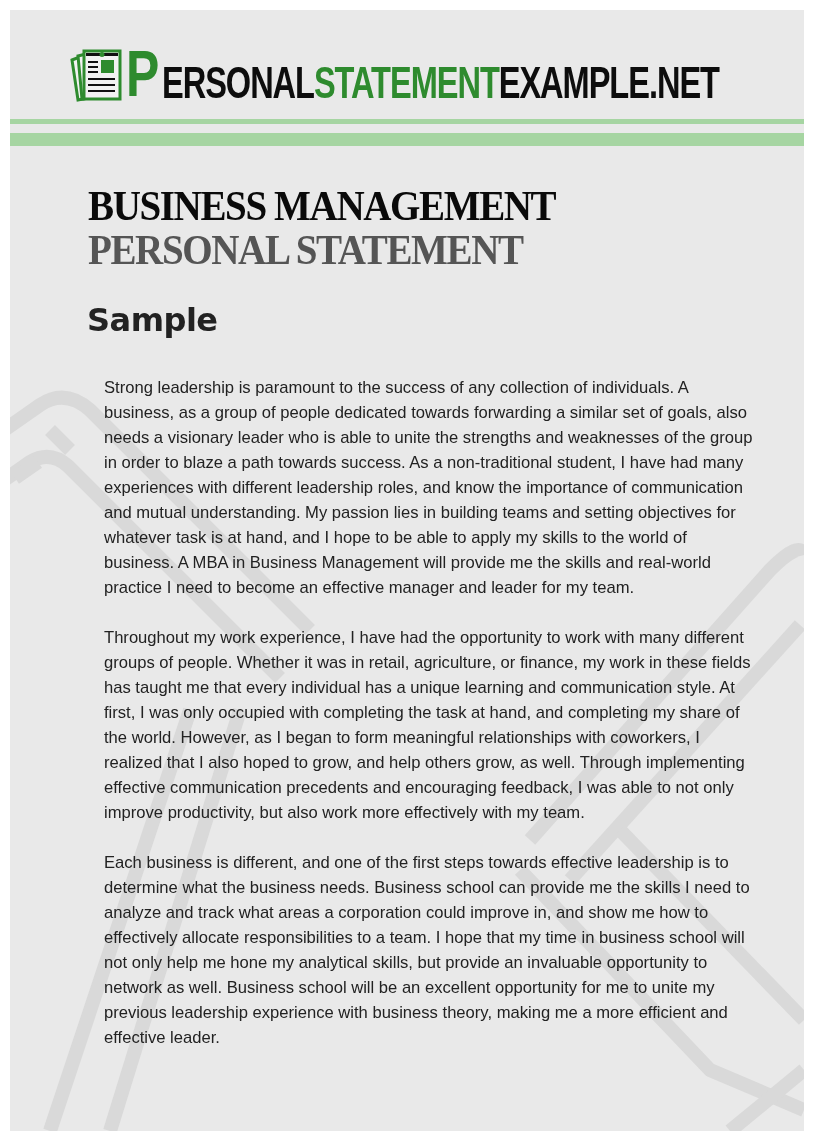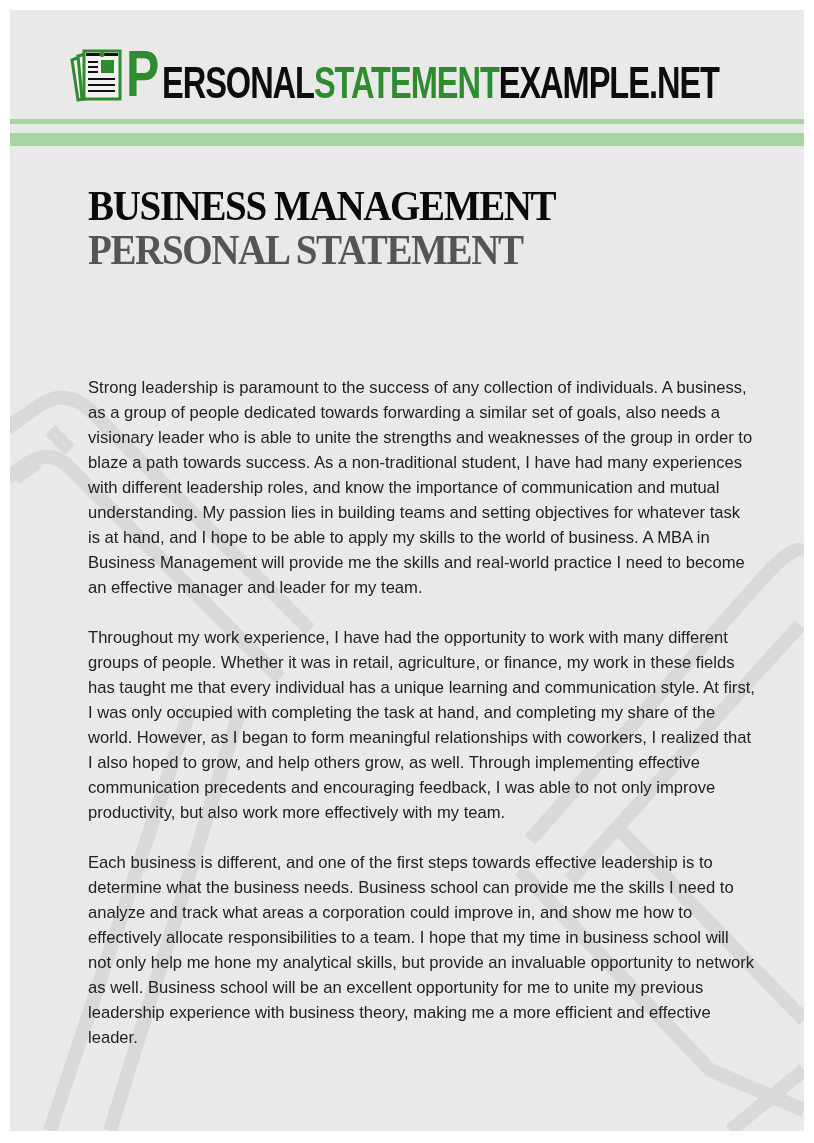--- a/index.html
+++ b/index.html
@@ -24,21 +24,21 @@
 
     .rule-thin { position: absolute; left: 0; top: 109px; width: 794px; height: 5px; background: #a6d5a2; }
     .rule-thick { position: absolute; left: 0; top: 123px; width: 794px; height: 13px; background: #a6d5a2; }
 
     .title { position: absolute; left: 78px; top: 174px; font-family: Liberation Serif, serif; font-weight: bold; line-height: 44px; letter-spacing: -1.5px; }
     .title-line1 { color: #0a0a0a; font-size: 42px; white-space: nowrap; display: block; transform: scaleX(0.93); transform-origin: left; }
     .title-line2 { color: #555555; font-size: 42px; white-space: nowrap; display: block; transform: scaleX(0.93); transform-origin: left; }
     .subtitle { position: absolute; left: 77px; top: 291px; font-family: "DejaVu Sans", sans-serif; font-weight: bold; font-size: 32px; color: #222222; letter-spacing: -0.5px; }
 
     .body-text { position: absolute; left: 78px; top: 365px; width: 668px; color: #222222; font-family: "Liberation Sans", sans-serif; font-size: 16.6px; line-height: 25px; }
-    .body-text p { margin: 0 0 25px 0; }
+    .body-text p { margin: 0 0 25px 16px; }
   </style>
 </head>
 <body>
 
 <div class="page">
 
   <svg class="watermark" viewBox="0 0 794 1121">
     <g fill="none" stroke="#d9d9d9" stroke-width="14" stroke-linejoin="round">
       <path d="M -20 430 L 30 395 Q 55 378 80 400 L 300 620"></path>
       <path d="M -20 480 L 20 452 Q 40 440 58 456 L 270 668"></path>
@@ -77,20 +77,21 @@
   </div>
 
   <div class="rule-thin"></div>
   <div class="rule-thick"></div>
 
   <div class="title">
     <span class="title-line1">BUSINESS MANAGEMENT</span>
     <span class="title-line2">PERSONAL STATEMENT</span>
   </div>
 
+  <div class="subtitle">Sample</div>
 
   <div class="body-text">
     <p>Strong leadership is paramount to the success of any collection of individuals. A business, as a group of people dedicated towards forwarding a similar set of goals, also needs a visionary leader who is able to unite the strengths and weaknesses of the group in order to blaze a path towards success. As a non-traditional student, I have had many experiences with different leadership roles, and know the importance of communication and mutual understanding. My passion lies in building teams and setting objectives for whatever task is at hand, and I hope to be able to apply my skills to the world of business. A MBA in Business Management will provide me the skills and real-world practice I need to become an effective manager and leader for my team.</p>
     <p>Throughout my work experience, I have had the opportunity to work with many different groups of people. Whether it was in retail, agriculture, or finance, my work in these fields has taught me that every individual has a unique learning and communication style. At first, I was only occupied with completing the task at hand, and completing my share of the world. However, as I began to form meaningful relationships with coworkers, I realized that I also hoped to grow, and help others grow, as well. Through implementing effective communication precedents and encouraging feedback, I was able to not only improve productivity, but also work more effectively with my team.</p>
     <p>Each business is different, and one of the first steps towards effective leadership is to determine what the business needs. Business school can provide me the skills I need to analyze and track what areas a corporation could improve in, and show me how to effectively allocate responsibilities to a team. I hope that my time in business school will not only help me hone my analytical skills, but provide an invaluable opportunity to network as well. Business school will be an excellent opportunity for me to unite my previous leadership experience with business theory, making me a more efficient and effective leader.</p>
   </div>
 
 </div>
 
 </body></html>

